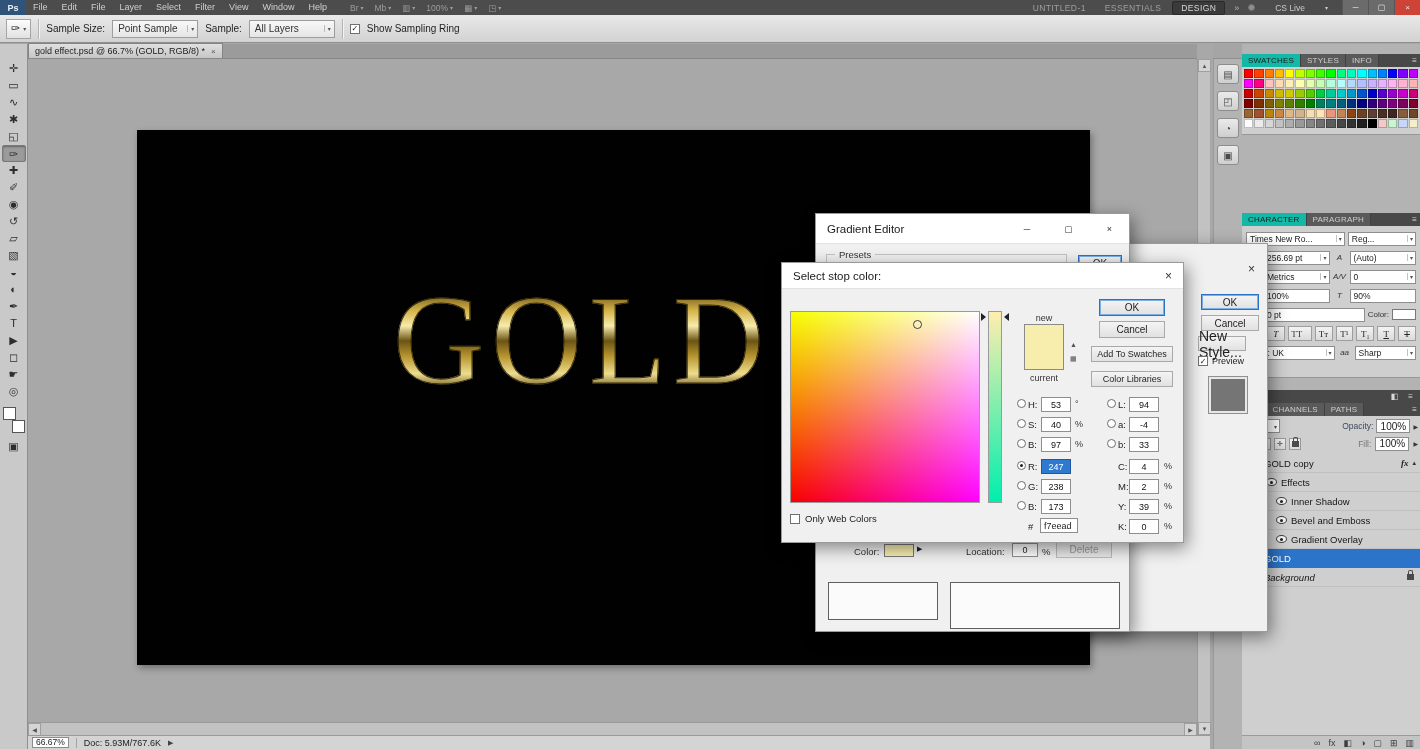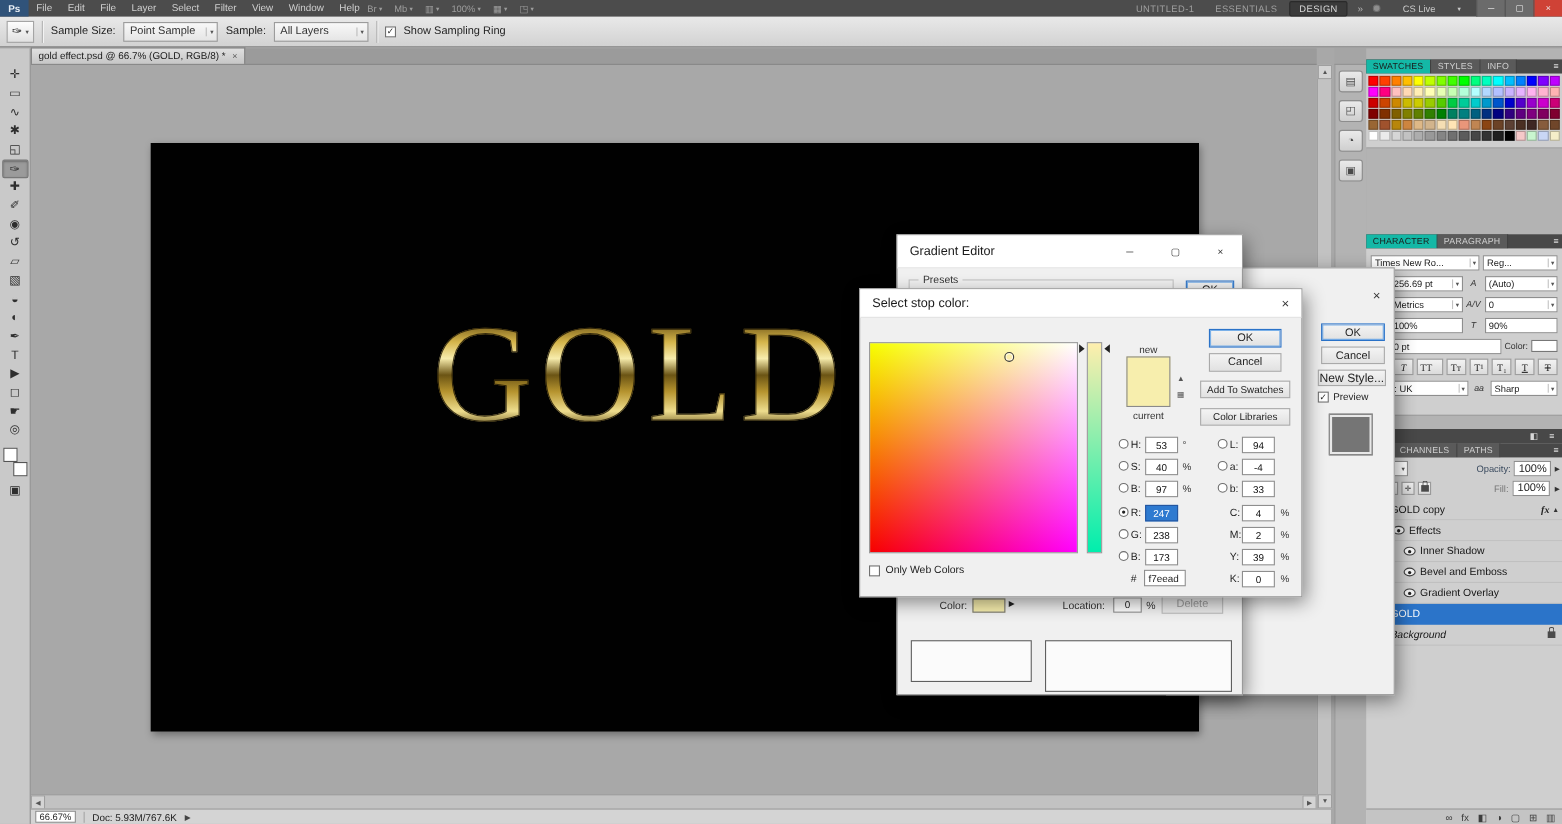--- a/index.html
+++ b/index.html
@@ -7,21 +7,21 @@
   body{position:relative;width:1420px;height:749px;overflow:hidden;background:#a8a8a8;
        font-family:"Liberation Sans",sans-serif;font-size:10px;color:#222}
 
   
   #menubar{position:absolute;top:0;left:0;width:1420px;height:15px;background:#4c4c4c;
            display:flex;align-items:center;color:#cfcfcf;font-size:9px;z-index:10}
   .pslogo{width:26px;height:15px;background:#30537a;color:#e9eff6;font-weight:bold;
           display:flex;align-items:center;justify-content:center}
   #menus{display:flex;height:100%}
   .menu-item{padding:0 7px;line-height:15px}
-  #appicons{display:flex;align-items:center;gap:11px;color:#9d9d9d}
+  #appicons{display:flex;align-items:center;margin-left:16px;gap:11px;color:#9d9d9d}
   .app-icon{display:flex;align-items:center;gap:2px;font-size:8.5px}
   .app-icon .dd{font-size:6px}
   .flexspace{flex:1}
   #workspaces{display:flex;align-items:center;gap:3px}
   .ws{padding:1px 8px;color:#9f9f9f;font-size:8.5px;letter-spacing:.4px}
   .ws.active{background:#3a3a3a;border:1px solid #2a2a2a;color:#d8d8d8;border-radius:2px}
   .overflow{margin:0 9px;color:#b5b5b5}
   .cslive{display:flex;align-items:center;gap:20px;color:#c9c9c9;margin-right:14px;font-size:8.5px}
   .csdot{width:7px;height:7px;border-radius:50%;background:#8f8f8f;border:1px solid #6f6f6f}
   .cslive .dd{font-size:6px}
@@ -184,21 +184,21 @@
   .btn.disabled{color:#9a9a9a;background:#e9e9e9;border-color:#bdbdbd}
   .dtitle{position:absolute;top:0;left:0;right:0;height:30px;background:#fff;
       border-bottom:1px solid #e2e2e2;display:flex;align-items:center;padding:0 11px;
       font-size:11.5px;color:#1b1b1b}
   .caps{margin-left:auto;display:flex;gap:34px;align-items:center;color:#333;font-size:9px;padding-right:6px}
 
   #layerstyle{left:1060px;top:243px;width:208px;height:389px;z-index:50}
   .lsclose{position:absolute;top:18px;right:12px;font-size:12px;color:#333}
   .lsok{position:absolute;left:140px;top:50px;width:58px;height:16px}
   .lscancel{position:absolute;left:140px;top:71px;width:58px;height:16px}
-  .lsnew{position:absolute;left:137px;top:92px;width:62px;height:15px;font-size:11px}
+  .lsnew{position:absolute;left:137px;top:92px;width:48px;height:15px;font-size:14px}
   .lsprev{position:absolute;left:137px;top:112px;display:flex;align-items:center;gap:4px;font-size:9px;color:#222}
   .lsswatch{position:absolute;left:147px;top:132px;width:40px;height:38px;background:#757575;
       border:1px solid #8f8f8f;box-shadow:inset 0 0 0 2px #e8e8e8}
 
   #graded{left:815px;top:213px;width:315px;height:419px;z-index:60}
   .gepresets{position:absolute;left:10px;top:40px;right:62px;height:160px;border:1px solid #c3c3c3}
   .geleg{position:absolute;top:-6px;left:8px;background:#f0f0f0;padding:0 4px;font-size:9.5px;color:#333}
   .geflyout{position:absolute;right:-44px;top:2px;width:13px;height:13px;border:1px solid #9a9a9a;
       border-radius:50%;font-size:6px;display:flex;align-items:center;justify-content:center;
       color:#333;background:#ececec}

